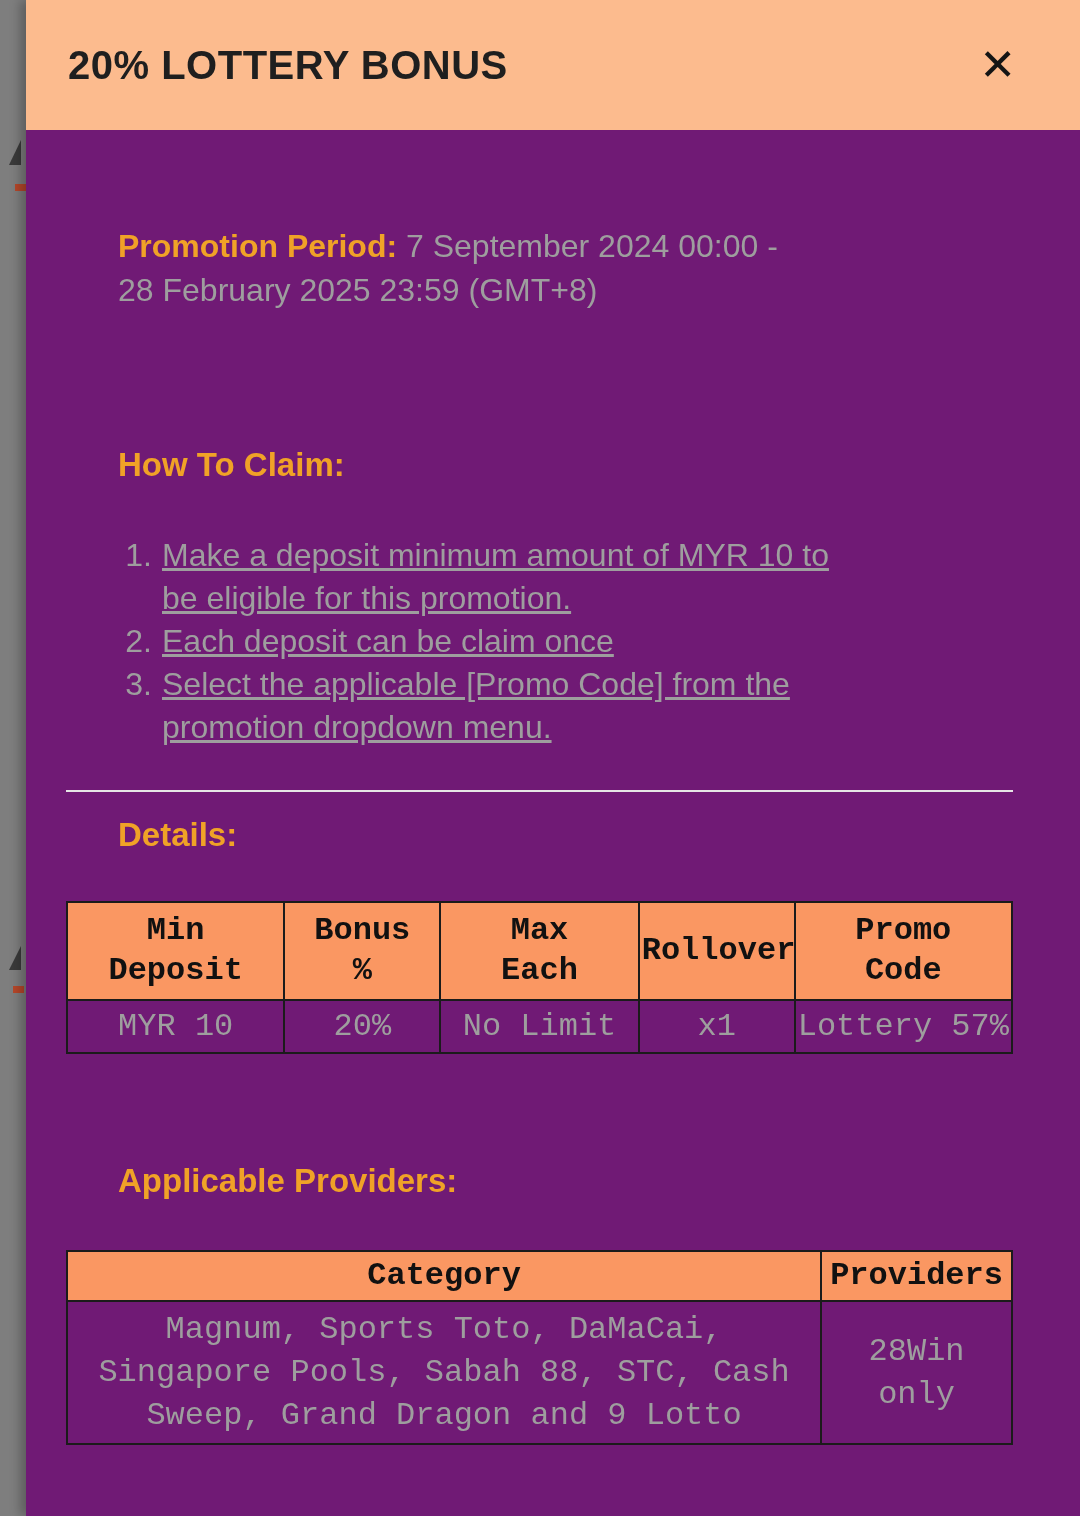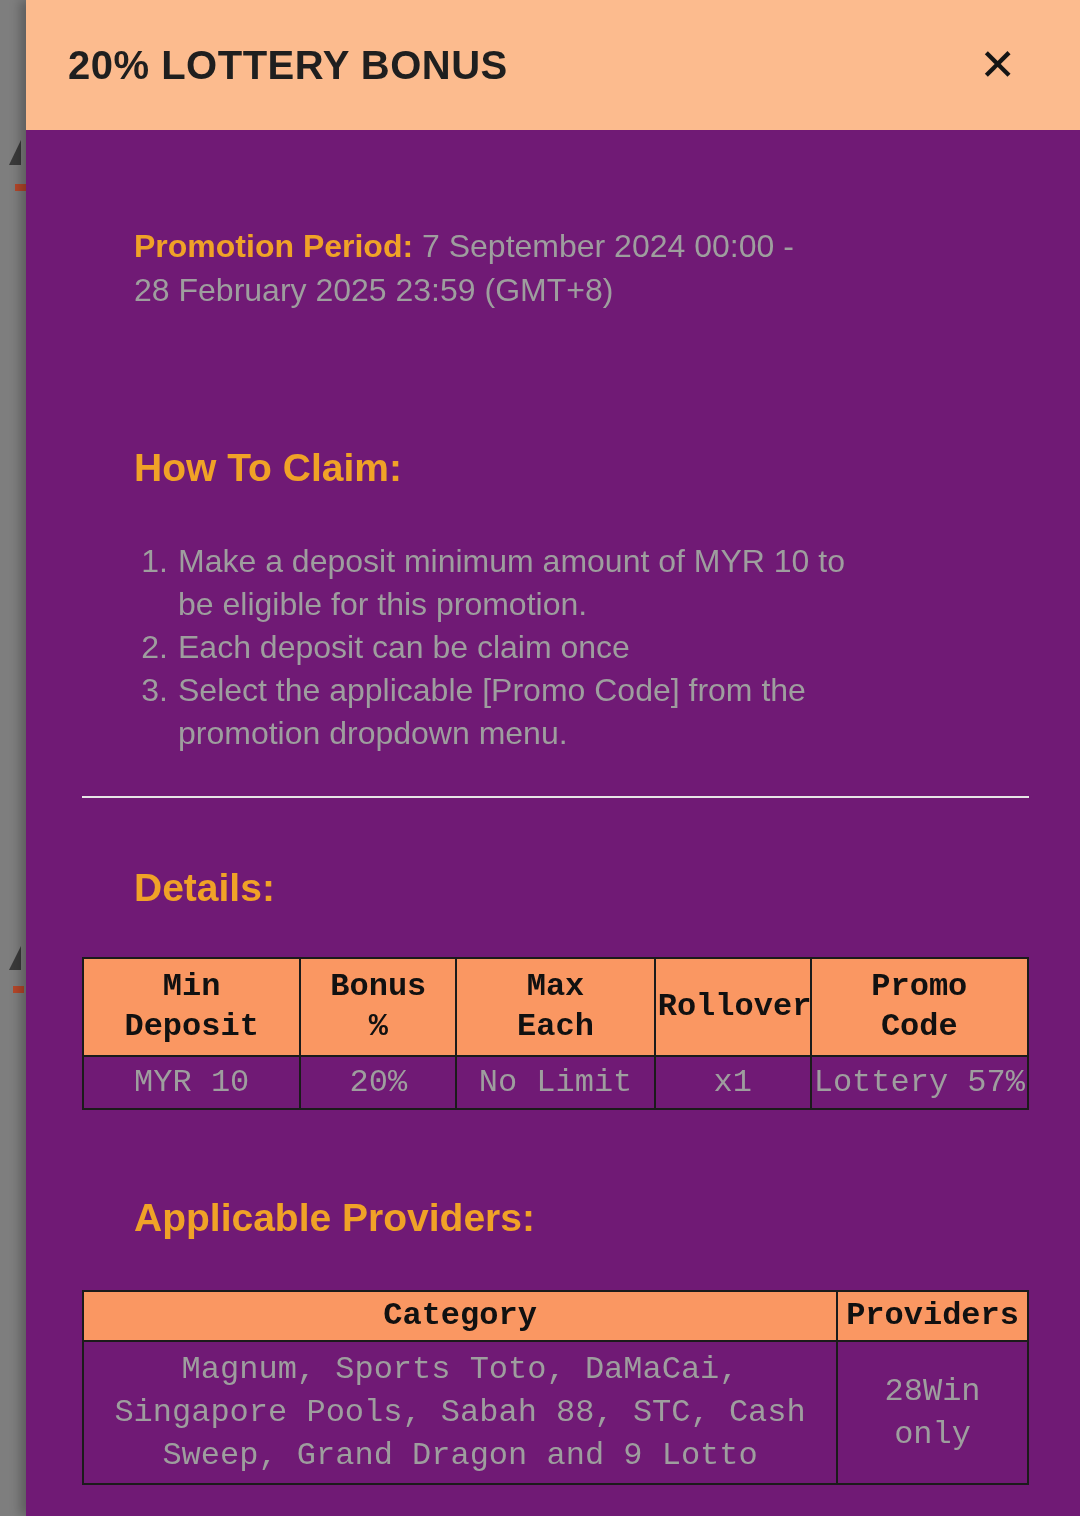--- a/index.html
+++ b/index.html
@@ -47,62 +47,63 @@
     white-space: nowrap;
   }
   .close-btn {
     margin-left: auto;
     background: none; border: none; cursor: pointer;
     font-size: 44px; font-weight: 700; color: #141414;
     line-height: 1; padding: 4px;
     font-family: inherit;
   }
 
-  .content { padding: 0 56px; }
+  .content { padding: 0 40px; }
   .indent { margin-left: 52px; margin-right: 28px; }
 
   .promo-period {
     margin-top: 94px;
     font-size: 32px; line-height: 44px;
     color: #9e9e9e;
   }
   .promo-label { color: #f0a227; font-weight: 700; }
   .promo-value { white-space: pre-line; }
 
   .section-heading {
-    color: #f0a227; font-weight: 700; font-size: 39px;
+    color: #f0a227; font-weight: 700; font-size: 33px;
   }
   .claim-heading { margin-top: 134px; }
 
   ol.steps {
     list-style: none;
     counter-reset: step;
     margin-top: 50px;
     color: #9e9e9e;
     font-size: 32px; line-height: 43px;
   }
   ol.steps li {
     counter-increment: step;
     position: relative;
     padding-left: 44px;
     white-space: pre-line;
+    text-decoration: underline;
   }
   ol.steps li::before {
     content: counter(step) ".";
     position: absolute; left: 0; top: 0;
     width: 34px; text-align: right;
   }
 
   .divider {
     margin-top: 41px;
     border: none; border-top: 2px solid #e6e6e6;
     width: 947px;
   }
 
-  .details-heading { margin-top: 68px; }
+  .details-heading { margin-top: 24px; }
 
   table {
     border-collapse: collapse;
     width: 947px;
     table-layout: fixed;
     font-family: Liberation Mono, monospace;
   }
   .details-table { margin-top: 47px; }
   th, td {
     border: 2px solid #1b1b1b;
@@ -123,21 +124,21 @@
     padding: 4px 2px;
     height: 50px;
     border-radius: 23px;
   }
   .details-table col.c1 { width: 23%; }
   .details-table col.c2 { width: 16.5%; }
   .details-table col.c3 { width: 21%; }
   .details-table col.c4 { width: 16.5%; }
   .details-table col.c5 { width: 23%; }
 
-  .providers-heading { margin-top: 86px; }
+  .providers-heading { margin-top: 108px; }
   .providers-table { margin-top: 50px; }
   .providers-table col.p1 { width: 79.8%; }
   .providers-table col.p2 { width: 20.2%; }
   .providers-table th { padding: 4px 2px; }
   .providers-table td { padding: 6px 2px; }
 </style>
 </head>
 <body>
 
 <div class="backdrop-strip">

